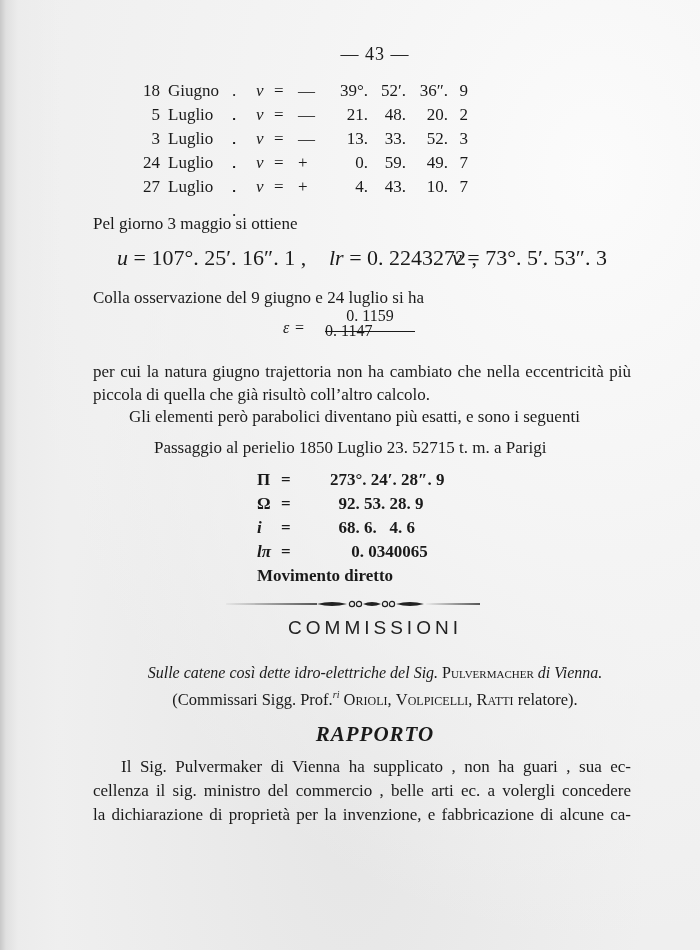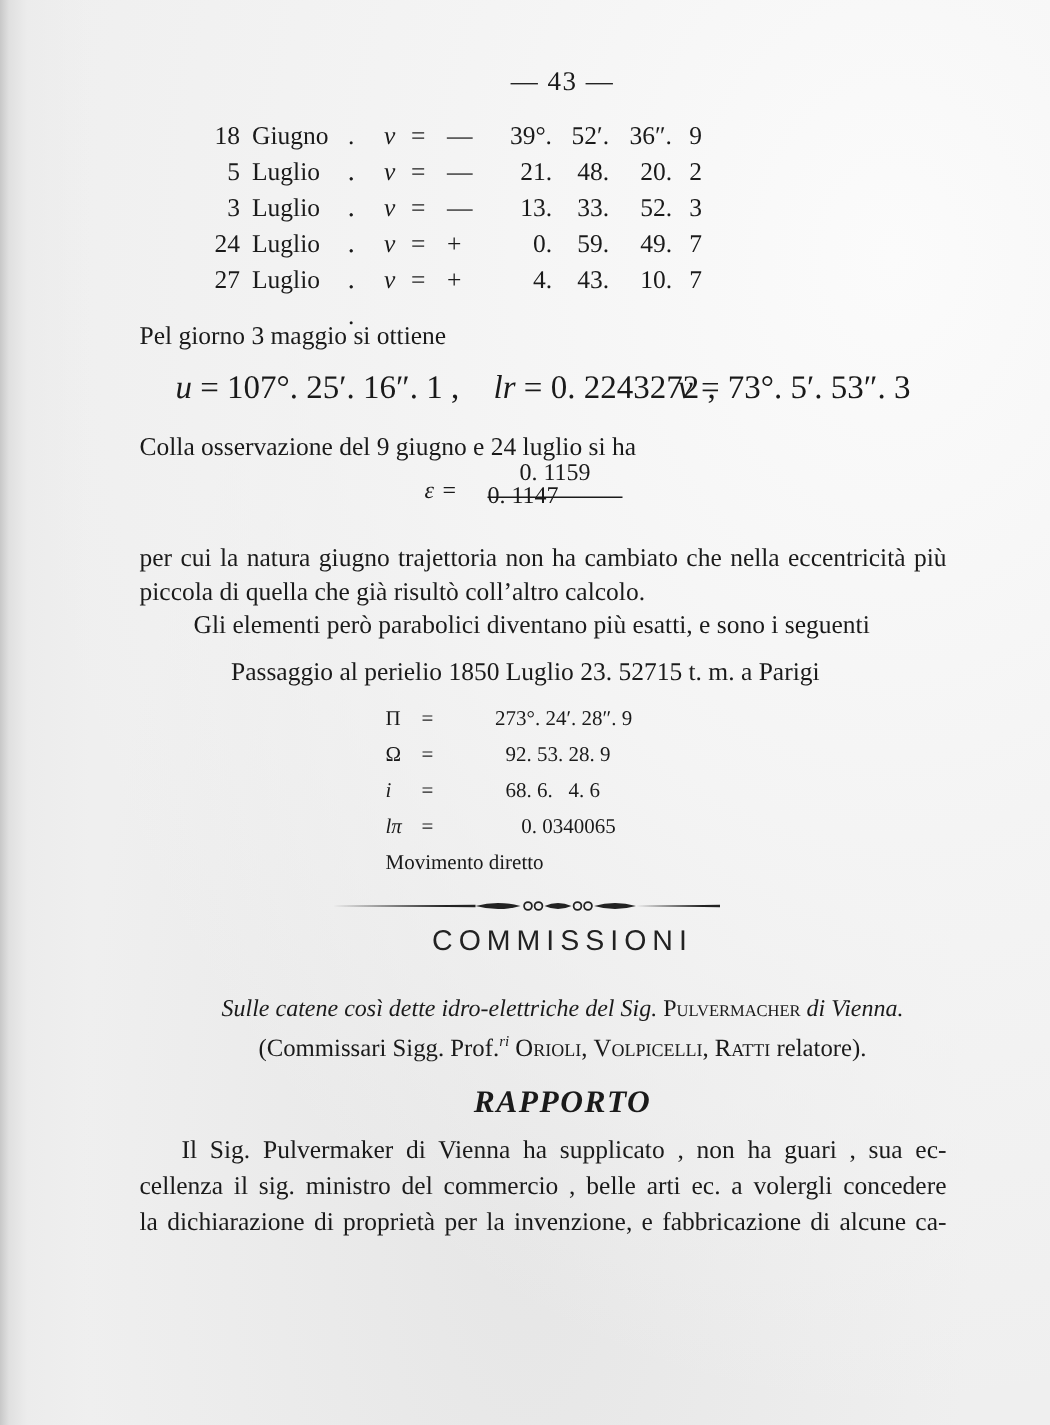--- a/index.html
+++ b/index.html
@@ -72,22 +72,23 @@
     }
     .fraction .eps { position: absolute; left: 0; top: 10px; font-style: italic; }
     .fraction .eq { position: absolute; left: 12px; top: 10px; }
     .fraction .num { position: absolute; left: 42px; top: -2px; width: 90px; text-align: center; }
     .fraction .bar { position: absolute; left: 42px; top: 22px; width: 90px; height: 1px; background: #1a1a1a; }
     .fraction .den { position: absolute; left: 42px; top: 13px; width: 90px; }
 
     .elem-row {
       position: absolute;
       height: 24px;
-      font-size: 14px;
+      font-size: 17px;
       line-height: 24px;
+      font-weight: bold;
     }
     .elem-sym { position: absolute; left: 0; width: 22px; }
     .elem-eq { position: absolute; left: 24px; }
     .elem-val { position: absolute; left: 48px; margin-left: 25px; }
 
     .ornament {
       position: absolute;
       left: 222px;
       top: 597px;
       width: 258px;

